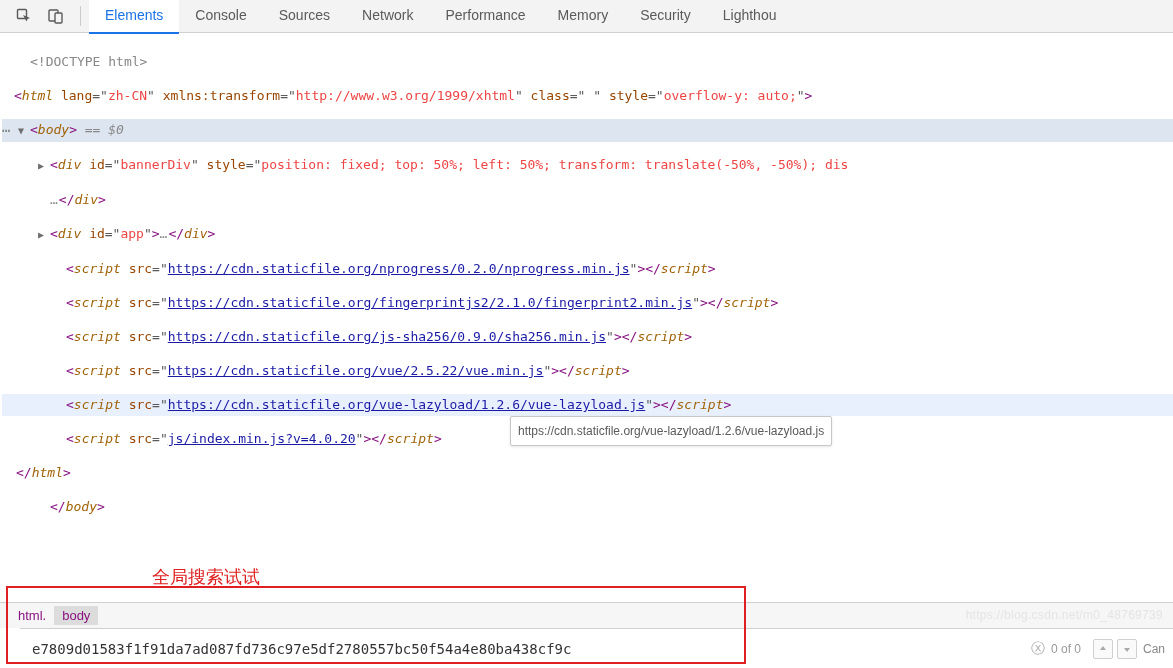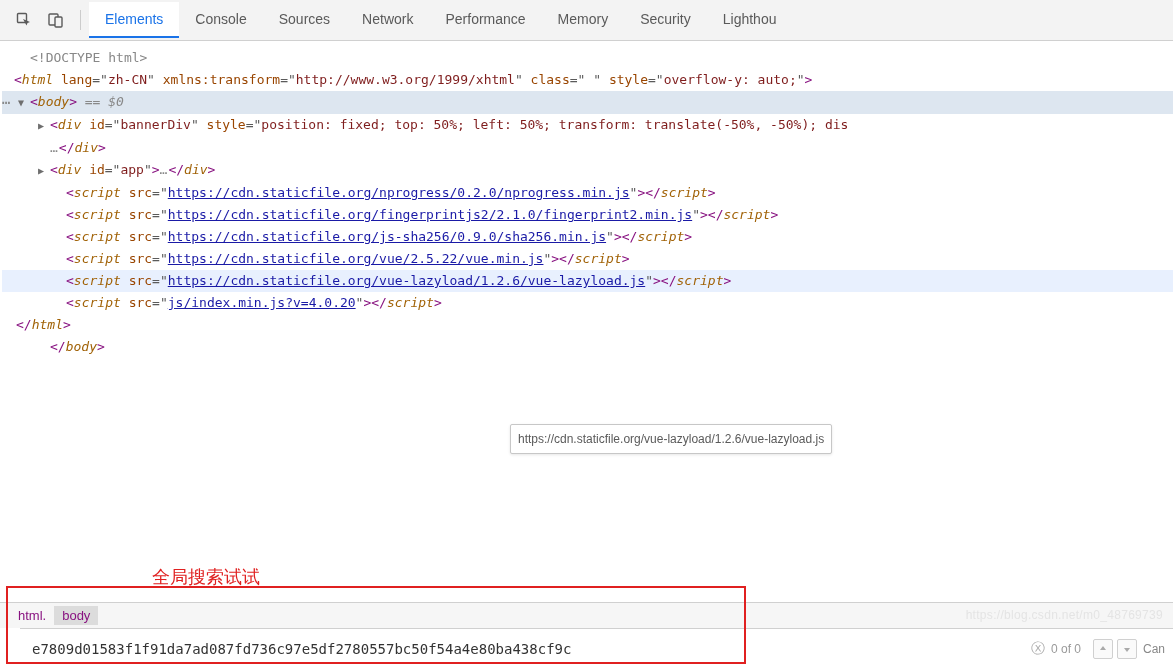--- a/index.html
+++ b/index.html
@@ -9,21 +9,21 @@
       background: #fff;
       color: #333;
       width: 1173px;
       height: 668px;
       overflow: hidden;
       position: relative;
     }
     .toolbar {
       display: flex;
       align-items: center;
-      height: 41px;
+      height: 33px;
       border-bottom: 1px solid #d0d0d0;
       background: #f3f3f3;
       padding: 0 8px;
     }
     .toolbar-icon {
       padding: 6px 8px;
       display: flex;
       align-items: center;
       color: #5a5a5a;
     }
@@ -57,20 +57,21 @@
       font-size: 13px;
       line-height: 22px;
       padding: 6px 0 0 2px;
       height: 536px;
       overflow: hidden;
       position: relative;
     }
     .dom-line {
       white-space: nowrap;
       padding-left: 12px;
+      margin-top: 12px;
     }
     .pl1 { padding-left: 28px; }
     .pl2 { padding-left: 48px; }
     .pl3 { padding-left: 64px; }
     .selected-line {
       background: #dde6f0;
       position: relative;
     }
     .hover-line {
       background: #e8f0fe;
@@ -86,21 +87,21 @@
     .gutter-dots {
       position: absolute;
       left: 0px;
       color: #888;
       font-size: 14px;
       letter-spacing: 1px;
     }
     .tag-bracket { color: #881280; }
     .tag-name { color: #a16207; font-style: italic; }
     .attr-name { color: #994500; }
-    .attr-value { color: #7f1d1d; }
+    .attr-value { color: #ef4444; }
     .doctype { color: #888888; }
     .eq { color: #5a5a5a; }
     .sel-console { color: #888; font-style: italic; }
     .ellipsis { color: #888; letter-spacing: 1px; }
     .url-link { color: #1a1aa6; text-decoration: underline; }
     .tooltip {
       position: absolute;
       left: 510px;
       top: 383px;
       background: #fff;

